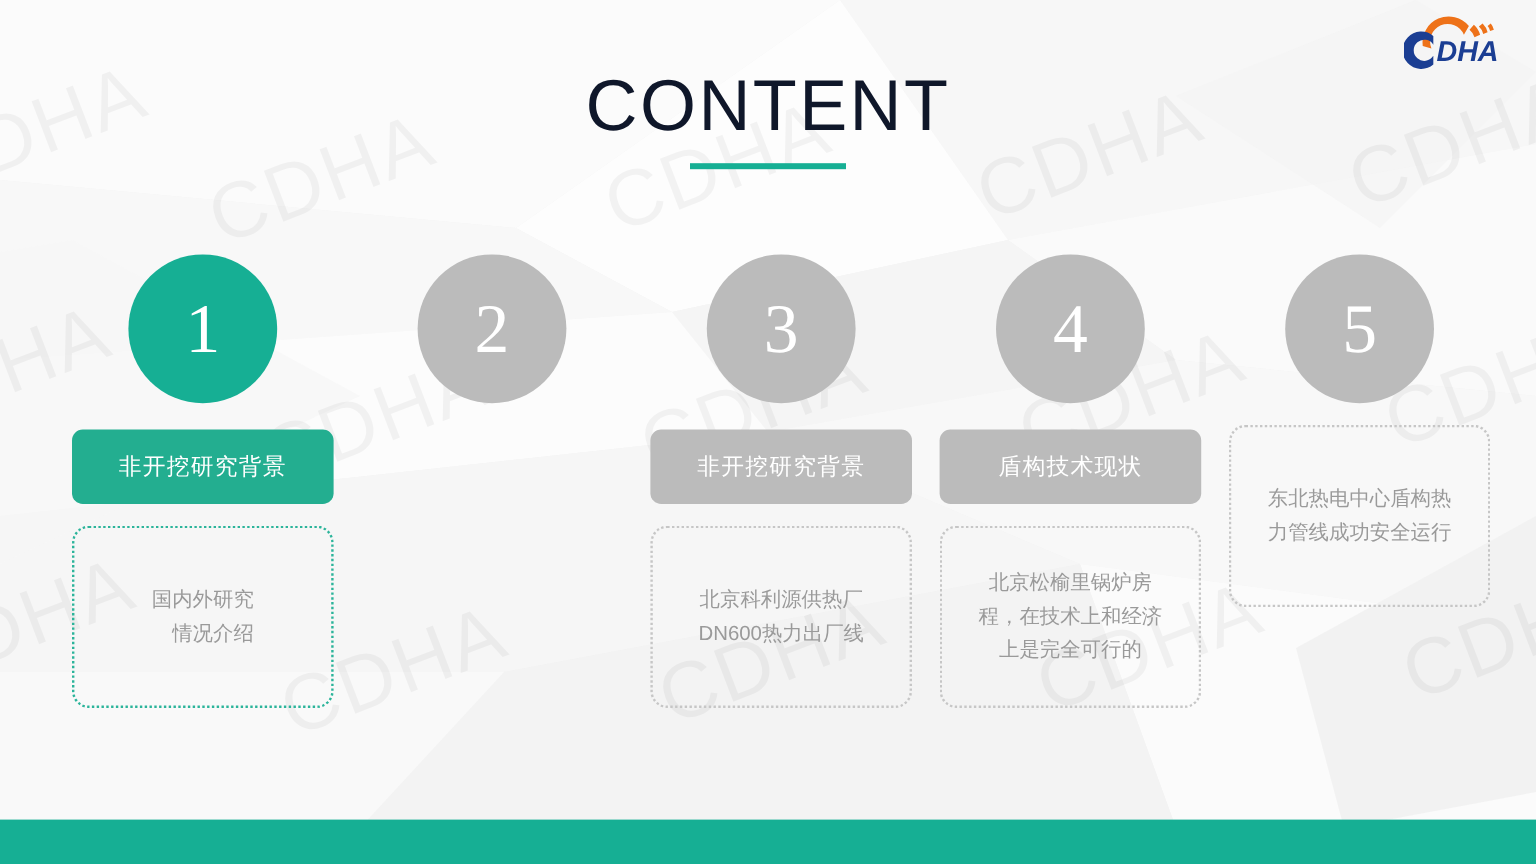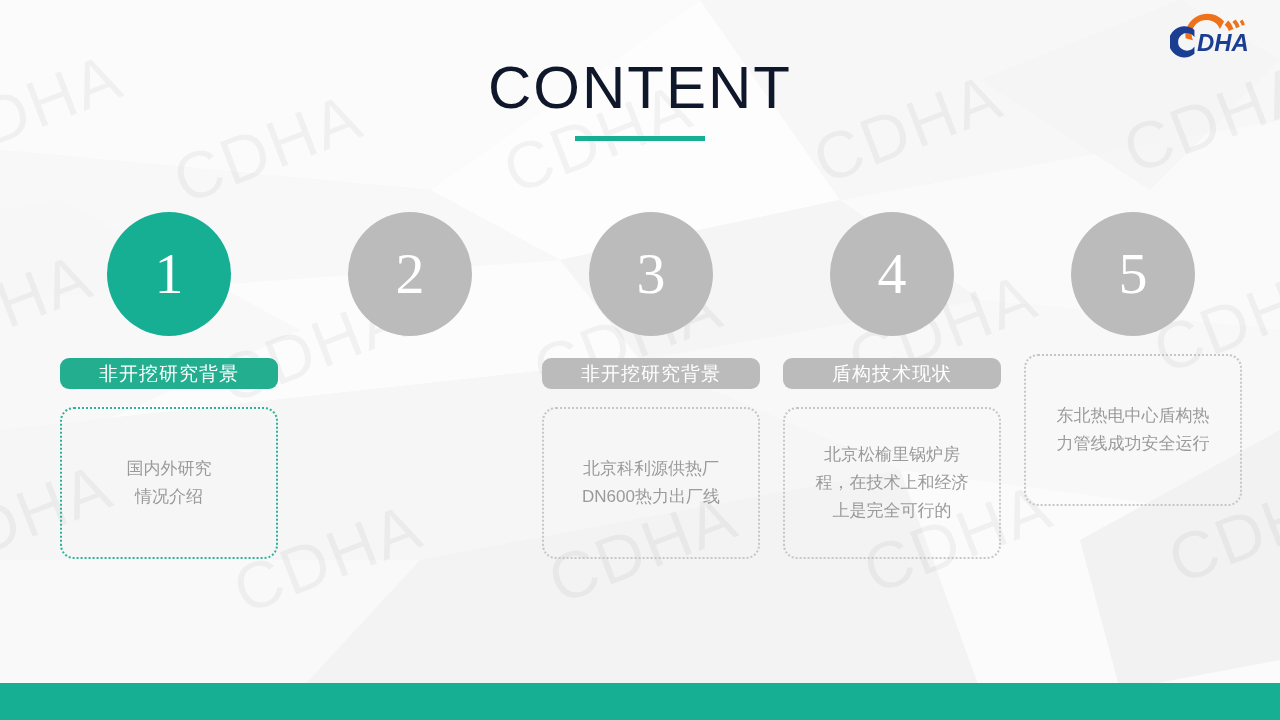--- a/index.html
+++ b/index.html
@@ -108,21 +108,21 @@
     line-height: 1;
     flex: 0 0 auto;
   }
   .col.active .circle {
     background: #16AF94;
   }
 
   .tab {
     margin-top: 22px;
     width: 100%;
-    height: 31px;
+    height: 62px;
     border-radius: 9px;
     background: #BBBBBB;
     color: #ffffff;
     display: flex;
     align-items: center;
     justify-content: center;
     font-family: "Liberation Serif", "DejaVu Serif", serif;
     font-size: 19px;
     letter-spacing: 1px;
     box-sizing: border-box;
@@ -147,20 +147,21 @@
     color: #9a9a9a;
     font-family: "Liberation Sans", "DejaVu Sans", sans-serif;
     font-size: 17px;
     line-height: 1.65;
     box-sizing: border-box;
     padding: 6px 4px;
     white-space: pre-line;
   }
   .col.active .desc {
     border-color: #2bb49a;
+    text-align: right;
   }
 
   
   .bottom-bar {
     position: absolute;
     left: 0;
     bottom: 0;
     width: 1280px;
     height: 37px;
     background: #16AF94;

